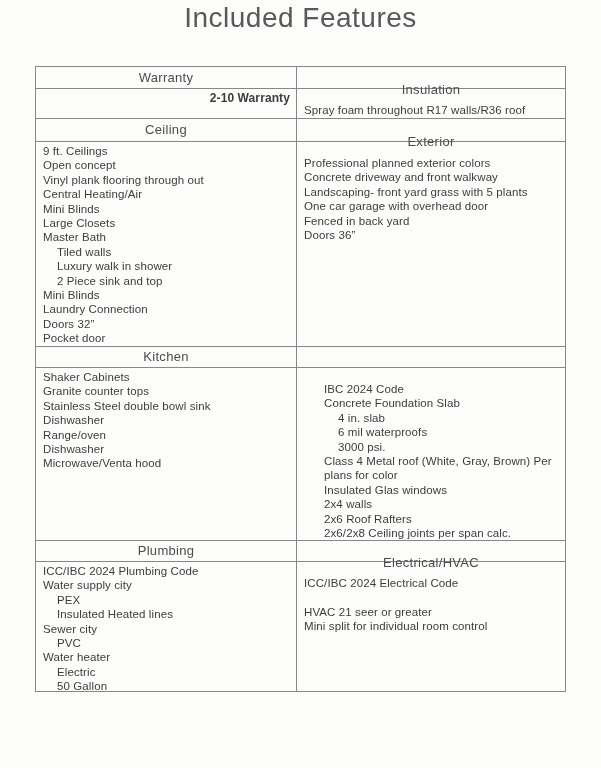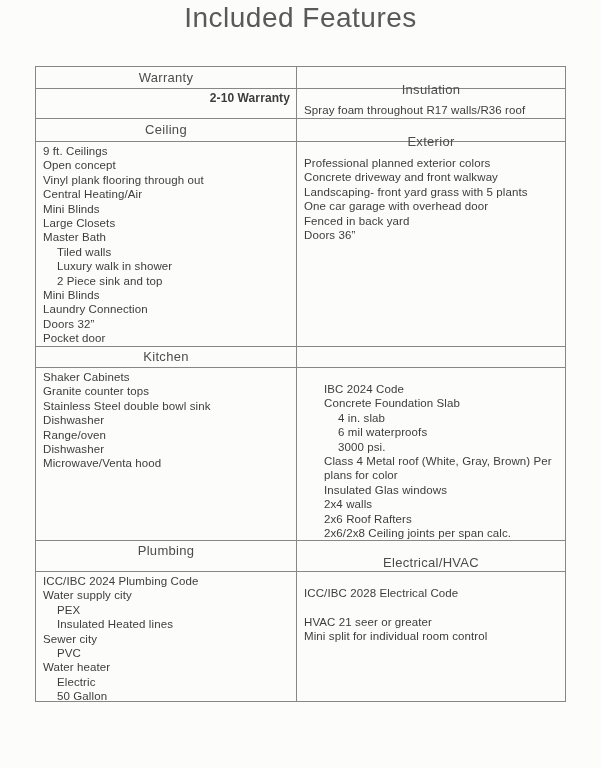--- a/index.html
+++ b/index.html
@@ -41,21 +41,21 @@
   .header-cell {
     text-align: center;
     font-size: 13px;
     color: #4c4c4c;
     font-weight: 400;
     letter-spacing: 0.3px;
   }
   .hr0 { height: 23px; line-height: 21px; }
   .hr1 { height: 24px; line-height: 22px; }
   .hr2 { height: 22px; line-height: 20px; }
-  .hr3 { height: 32px; line-height: 20px; }
+  .hr3 { height: 22px; line-height: 20px; }
   .cr0 { height: 29px; }
   .cr1 { height: 204px; }
   .cr2 { height: 172px; gap: 20px; }
   .cr3 { height: 129px; }
   .content-cell {
     padding: 2px 6px 0 7px;
     overflow: hidden;
   }
   .feature-item {
     font-size: 11.5px;
@@ -157,21 +157,21 @@
           <div class="feature-item">Water supply city</div>
           <div class="feature-item indent-1">PEX</div>
           <div class="feature-item indent-1">Insulated Heated lines</div>
           <div class="feature-item">Sewer city</div>
           <div class="feature-item indent-1">PVC</div>
           <div class="feature-item">Water heater</div>
           <div class="feature-item indent-1">Electric</div>
           <div class="feature-item indent-1">50 Gallon</div>
         </div>
       <div class="cell-r content-cell">
-          <div class="feature-item">ICC/IBC 2028 Electrical Code</div>
+          <div class="feature-item">ICC/IBC 2024 Electrical Code</div>
           <div class="feature-item"></div>
           <div class="feature-item">HVAC 21 seer or greater</div>
           <div class="feature-item">Mini split for individual room control</div>
         </div>
     </div>
 
   </div>
 </div>
 
 </body></html>

